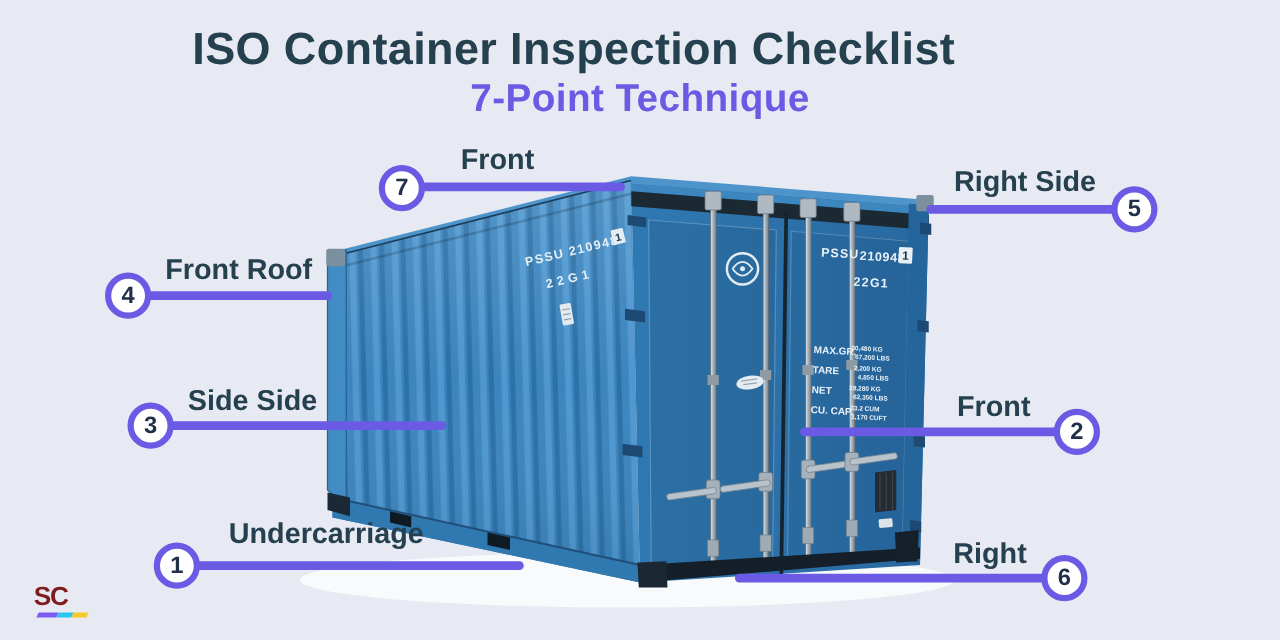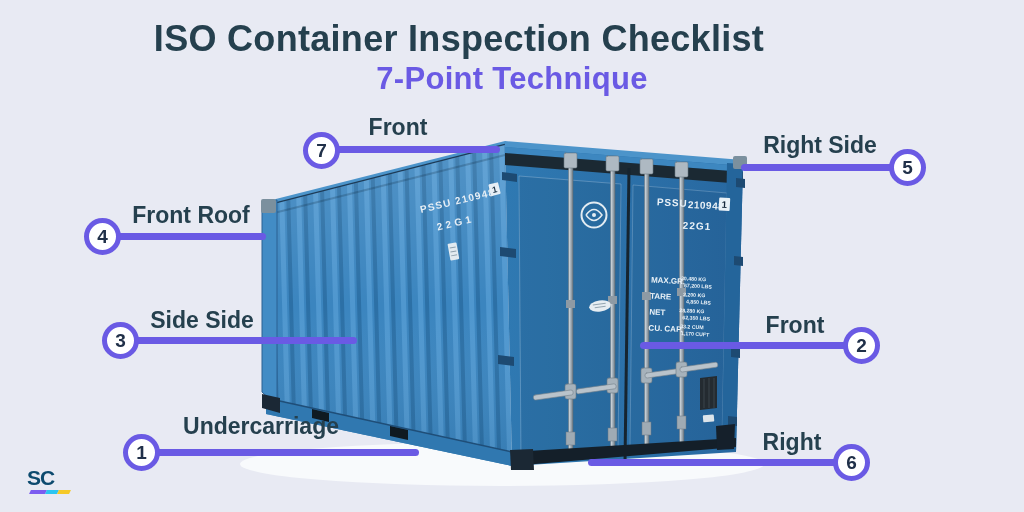--- a/index.html
+++ b/index.html
@@ -41,21 +41,21 @@
   #c5 .line{left:741px;top:164px;width:167px}
   #c5 .num{left:889px;top:149px}
   #c5 .clabel{left:710px;top:132px}
   #c6 .line{left:588px;top:459px;width:264px}
   #c6 .num{left:833px;top:444px}
   #c6 .clabel{left:682px;top:429px}
   #c7 .line{left:322px;top:146px;width:178px}
   #c7 .num{left:303px;top:132px}
   #c7 .clabel{left:288px;top:114px}
   .logo{position:absolute;left:27px;top:467px;}
-  .logo-text{font-size:21px;font-weight:700;color:#0c4a6e;letter-spacing:-1px;line-height:22px;}
+  .logo-text{font-size:21px;font-weight:700;color:#7f1d1d;letter-spacing:-1px;line-height:22px;}
   .logo-bar{display:flex;height:4px;width:40px;transform:skewX(-25deg);margin-top:1px;margin-left:3px;}
   .logo-bar .seg1{width:16px;background:#7c5cf0;}
   .logo-bar .seg2{width:12px;background:#2cc5f2;}
   .logo-bar .seg3{width:12px;background:#f5c928;}
   svg{position:absolute;left:0;top:0;}
   svg text{font-family:"Liberation Sans",sans-serif;}
 </style>
 </head>
 <body>
 

